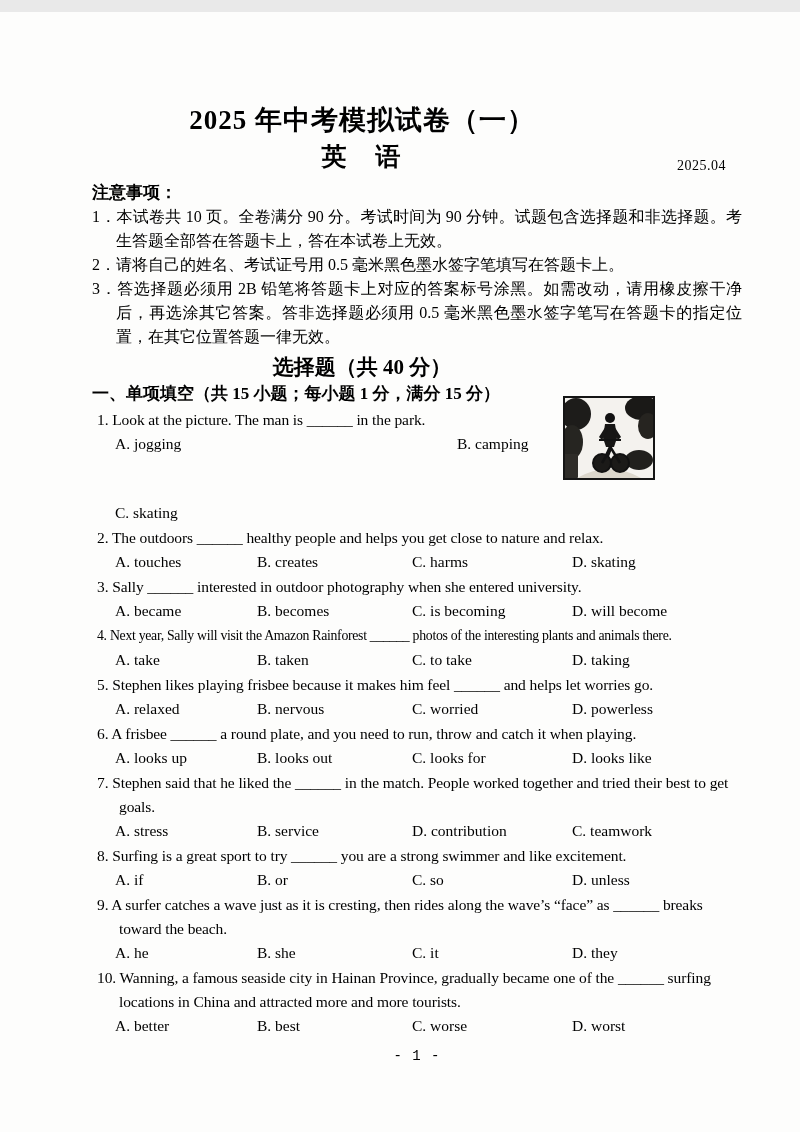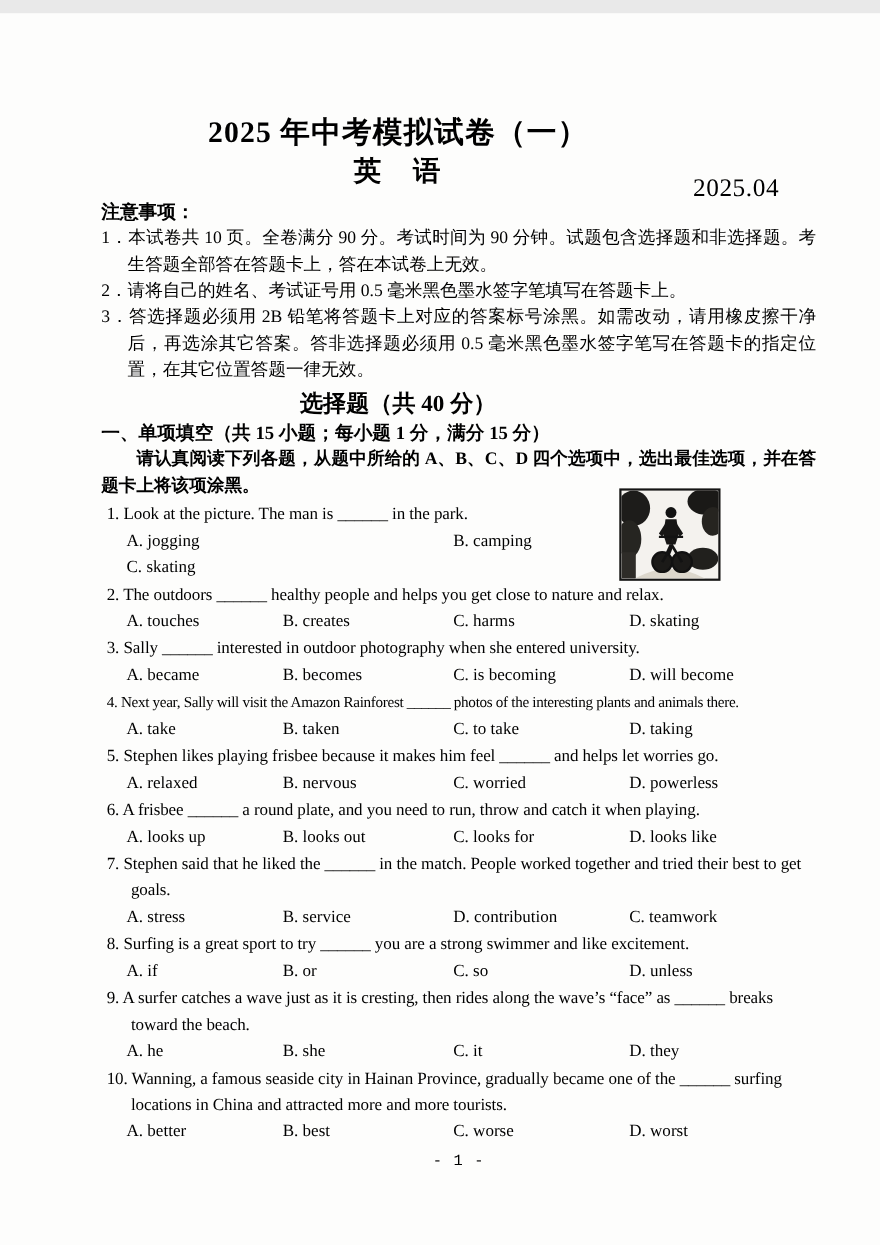--- a/index.html
+++ b/index.html
@@ -14,41 +14,41 @@
     font-family:"Liberation Serif","DejaVu Serif",serif;
     font-size:16px;
     overflow:hidden;
   }
   .center-wrap{width:540px;text-align:center;}
   .title{
     font-size:27px;font-weight:700;line-height:32px;letter-spacing:1px;
     font-family:"Liberation Serif","DejaVu Serif",serif;
   }
   .subject{font-size:25px;font-weight:700;line-height:34px;margin-top:4px;letter-spacing:2px;}
-  .date{position:absolute;left:630px;top:146px;font-size:23px;letter-spacing:.5px;}
+  .date{position:absolute;left:677px;top:146px;font-size:14px;letter-spacing:.5px;}
   .notice-head{font-size:17px;font-weight:700;line-height:25px;margin-top:6px;}
   .note{
     font-weight:400;line-height:24px;font-size:16px;
     padding-left:24px;text-indent:-24px;text-align:justify;
   }
   .sec-title{font-size:21px;font-weight:700;line-height:28px;margin-top:4px;}
   .part-head{font-size:17px;font-weight:700;line-height:25px;}
   .instructions{
     font-weight:700;font-size:16px;line-height:24px;
     text-indent:32px;text-align:justify;
   }
   .questions{margin-left:5px;margin-top:2px;}
   .q{position:relative;margin-bottom:1px;}
   .q-text{line-height:24px;padding-left:22px;text-indent:-22px;font-size:15.5px;letter-spacing:-0.1px;}
   .q-text.tight{font-size:13.8px;letter-spacing:-0.3px;}
   .opts{
     display:grid;grid-template-columns:142px 155px 160px 1fr;
     margin-left:18px;line-height:24px;font-size:15.5px;
   }
-  .opts.two{grid-template-columns:297px 1fr;}
+  .opts.two{grid-template-columns:297px 1fr;gap:45px;}
   .pic{
     position:absolute;right:87px;top:-12px;
     width:92px;height:84px;border:2px solid #151515;
     background:#f4f2ee;box-sizing:border-box;
   }
   .pic svg{display:block;width:100%;height:100%;}
   .footer{
     position:absolute;left:92px;top:1036px;width:650px;
     text-align:center;font-size:14px;letter-spacing:1px;
     font-family:"Liberation Mono","DejaVu Sans Mono",monospace;
@@ -66,21 +66,20 @@
   <div class="date">2025.04</div>
 
   <div class="notice-head">注意事项：</div>
 
   <div class="note"><span>1．</span><span>本试卷共 10 页。全卷满分 90 分。考试时间为 90 分钟。试题包含选择题和非选择题。考生答题全部答在答题卡上，答在本试卷上无效。</span></div>
   <div class="note"><span>2．</span><span>请将自己的姓名、考试证号用 0.5 毫米黑色墨水签字笔填写在答题卡上。</span></div>
   <div class="note"><span>3．</span><span>答选择题必须用 2B 铅笔将答题卡上对应的答案标号涂黑。如需改动，请用橡皮擦干净后，再选涂其它答案。答非选择题必须用 0.5 毫米黑色墨水签字笔写在答题卡的指定位置，在其它位置答题一律无效。</span></div>
 
   <div class="center-wrap sec-title">选择题（共 40 分）</div>
   <div class="part-head">一、单项填空（共 15 小题；每小题 1 分，满分 15 分）</div>
-  <div class="instructions">请认真阅读下列各题，从题中所给的 A、B、C、D 四个选项中，选出最佳选项，并在答题卡上将该项涂黑。</div>
 
   <div class="questions">
 
     <div class="q">
       <div class="q-text"><span class="qnum">1.</span> <span>Look at the picture. The man is ______ in the park.</span></div>
       <div class="opts two">
         <span>A. jogging</span>
         <span>B. camping</span>
         <span>C. skating</span>
       </div>

